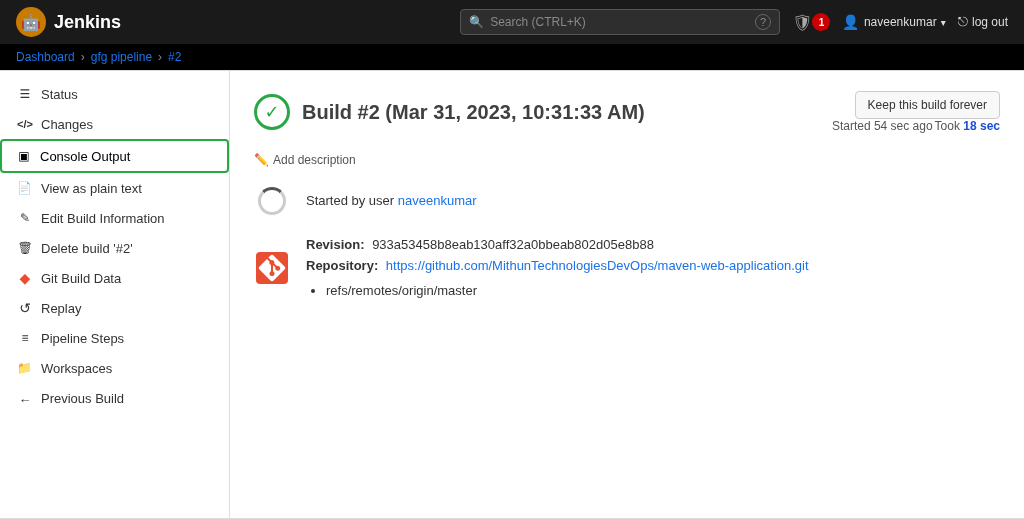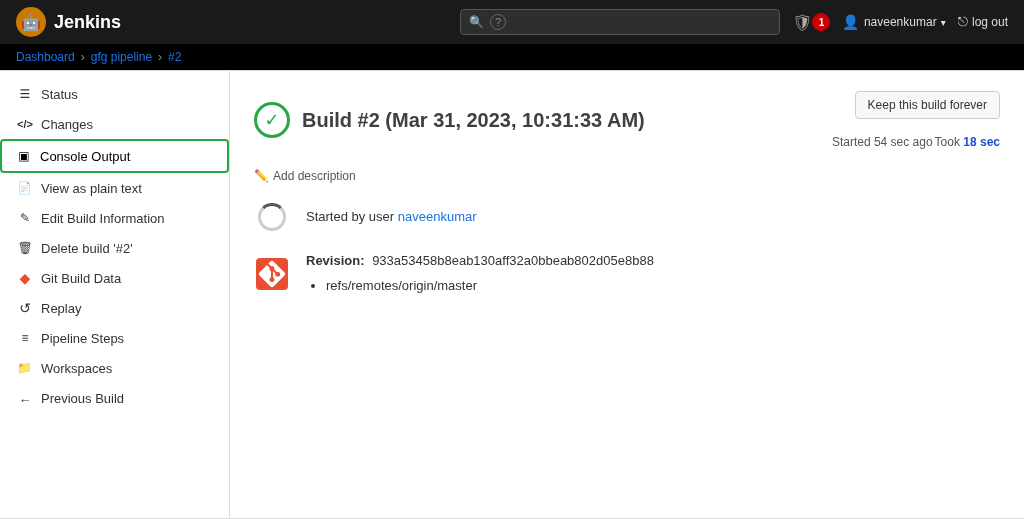--- a/index.html
+++ b/index.html
@@ -175,21 +175,21 @@
     }
     .build-title {
       font-size: 20px;
       font-weight: bold;
       color: #404040;
     }
     .build-actions {
       display: flex;
       flex-direction: column;
       align-items: flex-end;
-      gap: 16px;
+      gap: 0;
     }
     .keep-build-btn {
       background: #f8f8f8;
       border: 1px solid #ccc;
       border-radius: 4px;
       padding: 6px 12px;
       font-size: 12px;
       cursor: pointer;
       color: #333;
     }
@@ -281,20 +281,21 @@
 </head>
 <body>
 
 <header class="header">
   <div class="header-logo">
     <div class="jenkins-avatar">🤖</div>
     <span>Jenkins</span>
   </div>
   <div class="header-search">
     <span style="color:#888;font-size:12px;">🔍</span>
+    <input type="text" placeholder="Search (CTRL+K)" style="">
     <span style="color:#888;font-size:11px;border:1px solid #666;border-radius:50%;width:16px;height:16px;display:flex;align-items:center;justify-content:center;">?</span>
   </div>
   <div class="header-right">
     <div class="shield-wrap">
       <span style="color:#aaa;font-size:16px;">🛡</span>
       <span class="security-badge">1</span>
     </div>
     <div class="user-area">
       <span style="font-size:14px;">👤</span>
       <span>naveenkumar</span>
@@ -416,20 +417,24 @@
           <svg viewBox="0 0 32 32" width="32" height="32">
             <rect width="32" height="32" rx="4" fill="#e84e31"></rect>
             <path d="M28.5 14.5l-11-11a2.12 2.12 0 00-3 0l-2.1 2.1 2.66 2.66a2.5 2.5 0 013.18 3.18l2.57 2.57a2.5 2.5 0 11-1.41 1.41l-2.4-2.4v6.3a2.5 2.5 0 11-2 0V13a2.5 2.5 0 01-1.36-3.29L11 7.1 3.5 14.6a2.12 2.12 0 000 3l11 11a2.12 2.12 0 003 0l11-11a2.12 2.12 0 000-3.1z" fill="#fff"></path>
           </svg>
         </div>
         <div class="info-content">
           <div>
             <strong>Revision:</strong>
             <span style="margin-left:4px;margin-top:26px;">933a53458b8eab130aff32a0bbeab802d05e8b88</span>
           </div>
+          <div>
+            <strong>Repository:</strong>
+            <a href="#" style="margin-left:4px;">https://github.com/MithunTechnologiesDevOps/maven-web-application.git</a>
+          </div>
           <ul class="refs-list" style="margin-top:4px;">
             <li>refs/remotes/origin/master</li>
           </ul>
         </div>
       </div>
 
     </div>
 
   </main>
 </div>

